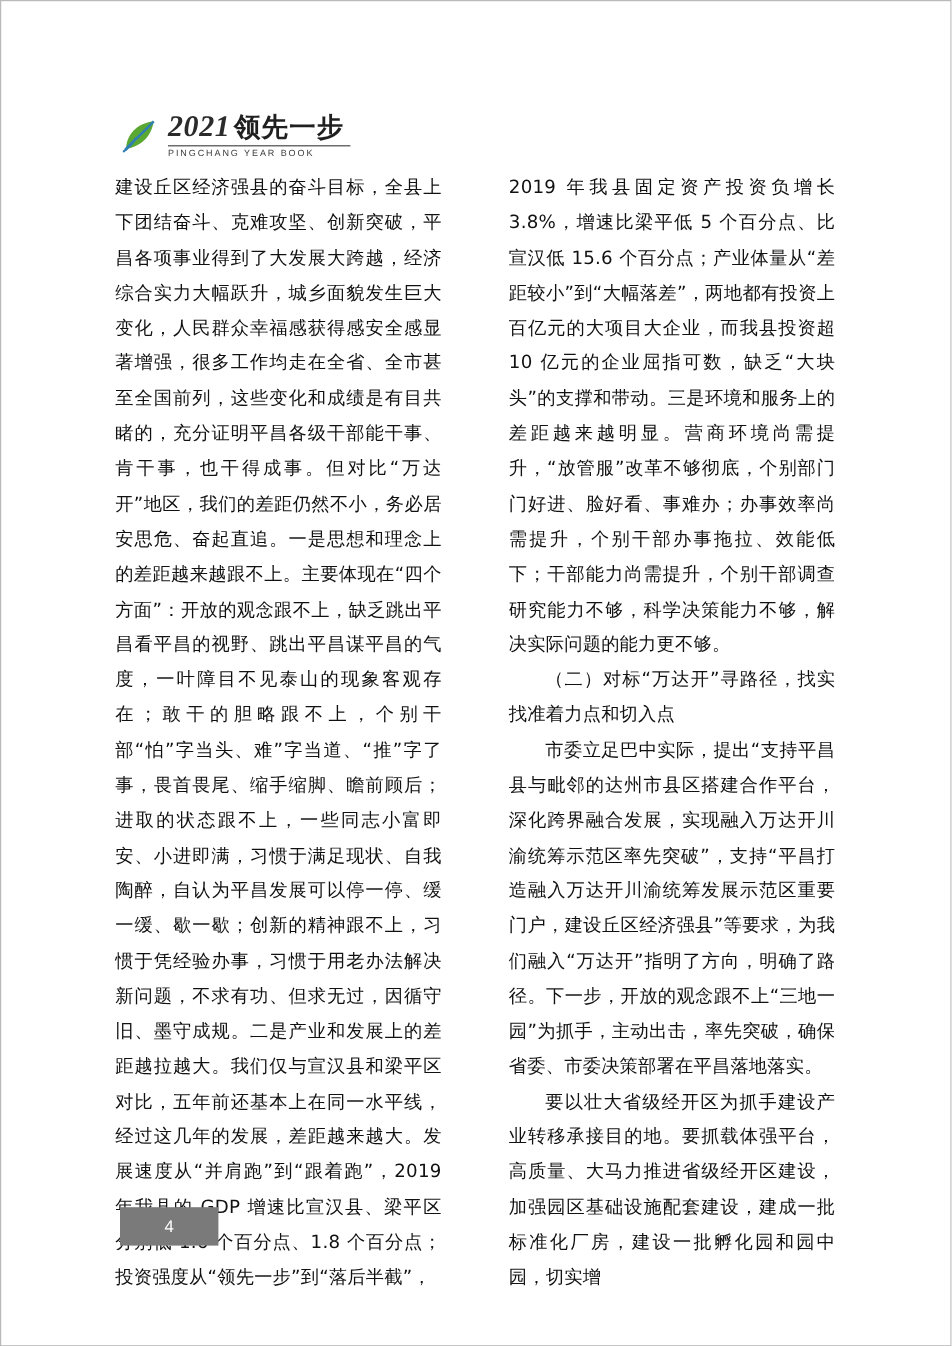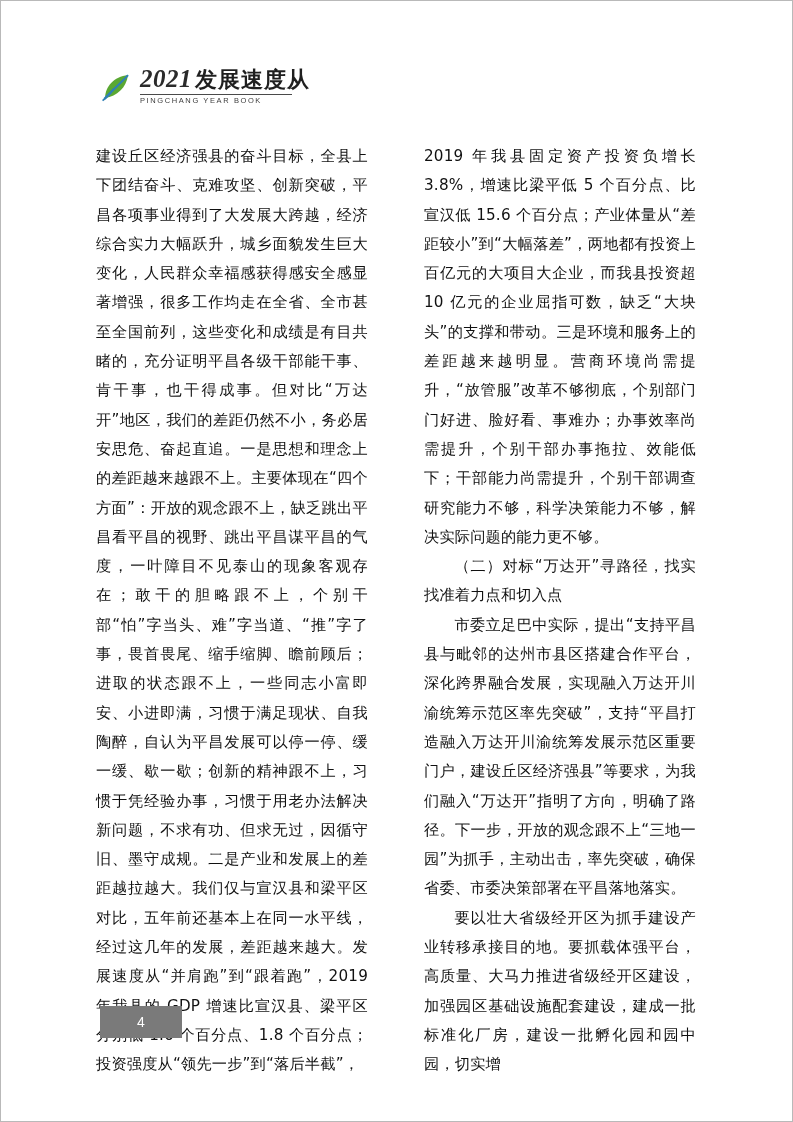--- a/index.html
+++ b/index.html
@@ -25,25 +25,25 @@
     height: 1122px;
     border: 1px solid #b9b9b9;
     box-sizing: border-box;
     pointer-events: none;
   }
 
   
   .masthead {
     position: absolute;
     left: 100px;
-    top: 56px;
+    top: 88px;
     width: 360px;
     height: 48px;
     display: flex;
-    align-items: flex-end;
+    align-items: center;
   }
   .leaf-mark {
     width: 34px;
     height: 34px;
     margin-top: 2px;
     flex: 0 0 auto;
   }
   .mast-text {
     margin-left: 6px;
     display: flex;
@@ -137,21 +137,21 @@
 
   <div class="masthead">
     <svg class="leaf-mark" viewBox="0 0 40 40">
       <path d="M6 33 C6 20, 16 8, 33 6 C31 21, 20 31, 6 33 Z" fill="#5aa832"></path>
       <path d="M5 34 C12 26, 22 18, 33 6" stroke="#2f7fb5" stroke-width="2.4" fill="none"></path>
       <path d="M3 36 C10 31, 13 27, 16 22" stroke="#2f7fb5" stroke-width="2" fill="none"></path>
     </svg>
     <div class="mast-text">
       <div class="mast-line1">
         <span class="mast-year">2021</span>
-        <span class="mast-cn">发展速度从</span>
+        <span class="mast-cn">领先一步</span>
       </div>
       <div class="mast-rule"></div>
       <div class="mast-line2">PINGCHANG YEAR BOOK</div>
     </div>
   </div>
 
   <div class="body-area">
     <div class="col col-left">
       <p class="para">建设丘区经济强县的奋斗目标，全县上下团结奋斗、克难攻坚、创新突破，平昌各项事业得到了大发展大跨越，经济综合实力大幅跃升，城乡面貌发生巨大变化，人民群众幸福感获得感安全感显著增强，很多工作均走在全省、全市甚至全国前列，这些变化和成绩是有目共睹的，充分证明平昌各级干部能干事、肯干事，也干得成事。但对比“万达开”地区，我们的差距仍然不小，务必居安思危、奋起直追。一是思想和理念上的差距越来越跟不上。主要体现在“四个方面”：开放的观念跟不上，缺乏跳出平昌看平昌的视野、跳出平昌谋平昌的气度，一叶障目不见泰山的现象客观存在；敢干的胆略跟不上，个别干部“怕”字当头、难”字当道、“推”字了事，畏首畏尾、缩手缩脚、瞻前顾后；进取的状态跟不上，一些同志小富即安、小进即满，习惯于满足现状、自我陶醉，自认为平昌发展可以停一停、缓一缓、歇一歇；创新的精神跟不上，习惯于凭经验办事，习惯于用老办法解决新问题，不求有功、但求无过，因循守旧、墨守成规。二是产业和发展上的差距越拉越大。我们仅与宣汉县和梁平区对比，五年前还基本上在同一水平线，经过这几年的发展，差距越来越大。发展速度从“并肩跑”到“跟着跑”，2019 年我县的 GDP 增速比宣汉县、梁平区分别低 1.6 个百分点、1.8 个百分点；投资强度从“领先一步”到“落后半截”，</p>
     </div>

